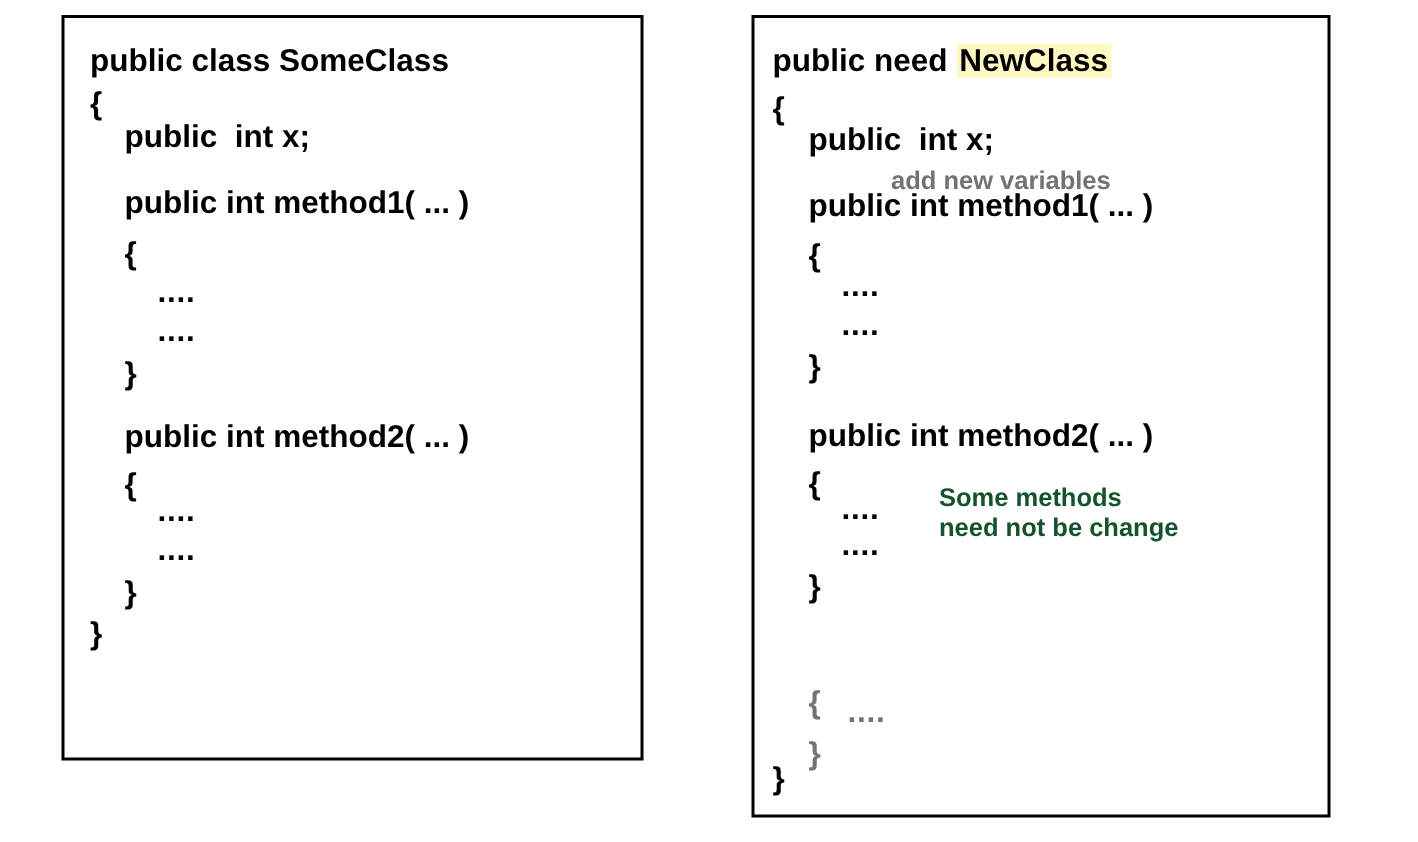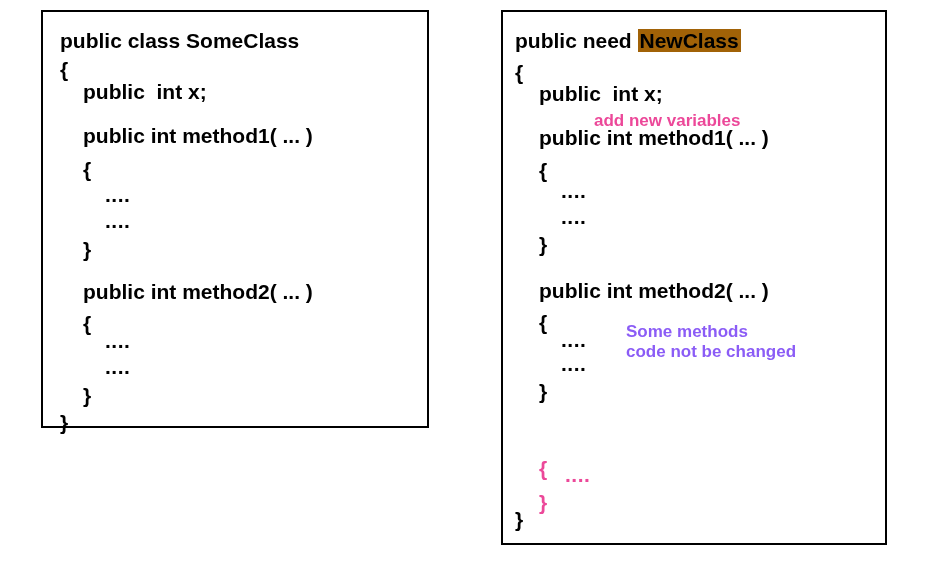--- a/index.html
+++ b/index.html
@@ -20,21 +20,21 @@
     position: absolute;
     background: #ffffff;
     border: 2px solid #000000;
     box-sizing: border-box;
   }
 
   #panel-original {
     left: 41px;
     top: 10px;
     width: 388px;
-    height: 418px;
+    height: 497px;
   }
 
   #panel-modified {
     left: 501px;
     top: 10px;
     width: 386px;
     height: 535px;
   }
 
   .code-area {
@@ -63,26 +63,26 @@
   .annot {
     position: absolute;
     white-space: pre;
     font-family: "Liberation Sans", sans-serif;
     font-weight: bold;
     font-size: 17px;
     line-height: 19px;
     letter-spacing: 0px;
   }
 
-  .red   { color: #ec4899; text-align: center; }
-  .blue  { color: #8b5cf6; }
+  .red   { color: #737373; text-align: center; }
+  .blue  { color: #14532d; }
   .black { color: #000000; }
 
   .hl-yellow {
-    background: #a16207;
+    background: #fef9c3;
     padding: 0 2px;
   }
 </style>
 </head>
 <body>
 
 <div class="code-panel" id="panel-original">
   <div class="code-area">
 
     <div class="code-line black" style="left:17px; top:18px;">public class SomeClass</div>
@@ -141,21 +141,21 @@
     <div class="code-line black" style="left:36px; top:268px;">public int method2( ... )</div>
 
     <div class="code-line black" style="left:36px; top:300px;">{</div>
 
     <div class="code-line dots black" style="left:58px; top:317px;">....</div>
 
     <div class="annot blue" style="left:123px; top:310px;">Some methods</div>
 
     <div class="code-line dots black" style="left:58px; top:341px;">....</div>
 
-    <div class="annot blue" style="left:123px; top:330px;">code not be changed</div>
+    <div class="annot blue" style="left:123px; top:330px;">need not be change</div>
 
     <div class="code-line black" style="left:36px; top:369px;">}</div>
 
 
     <div class="code-line red" style="left:36px; top:446px;">{</div>
 
     <div class="code-line dots red" style="left:62px; top:452px;">....</div>
 
 
     <div class="code-line red" style="left:36px; top:480px;">}</div>

